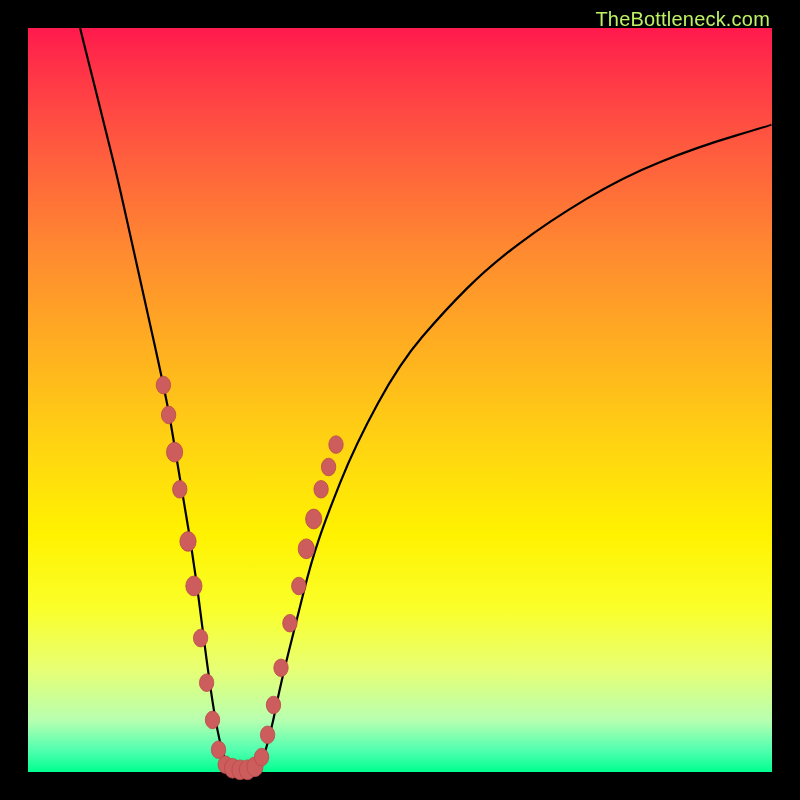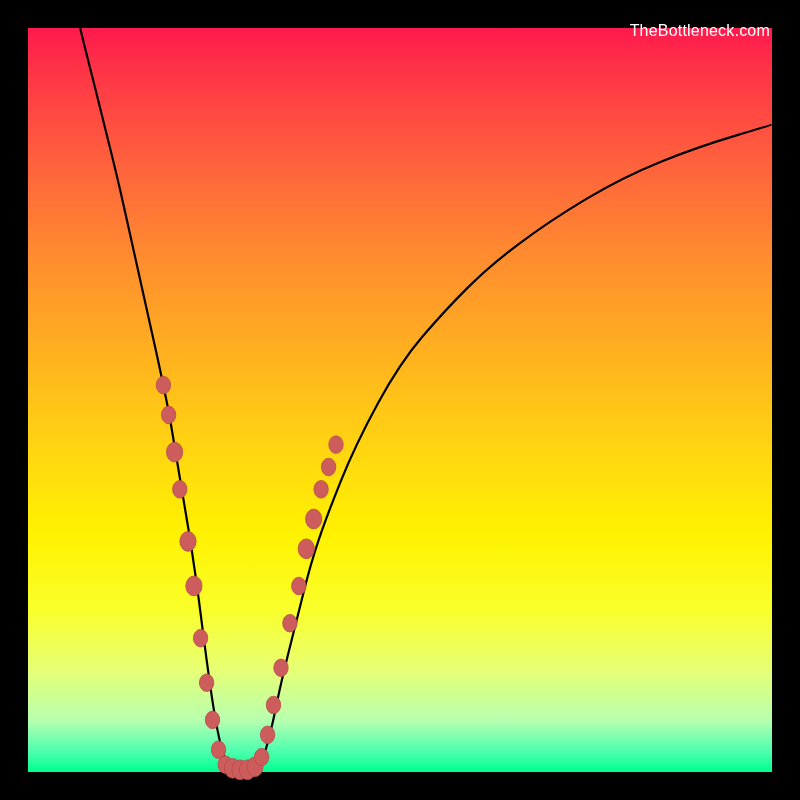--- a/index.html
+++ b/index.html
@@ -27,24 +27,24 @@
       #fff200 68%,
       #faff2a 78%,
       #e8ff72 86%,
       #b8ffb0 93%,
       #54ffb0 97%,
       #00ff8f 100%
     );
   }
   .watermark {
     position: absolute;
-    top: 22px;
+    top: 8px;
     right: 30px;
-    color: #ffffff;
-    font-size: 16px;
+    color: #bef264;
+    font-size: 20px;
     font-weight: 400;
     letter-spacing: 0.2px;
     user-select: none;
   }
   svg.plot {
     position: absolute;
     top: 28px;
     left: 28px;
     width: 744px;
     height: 744px;

